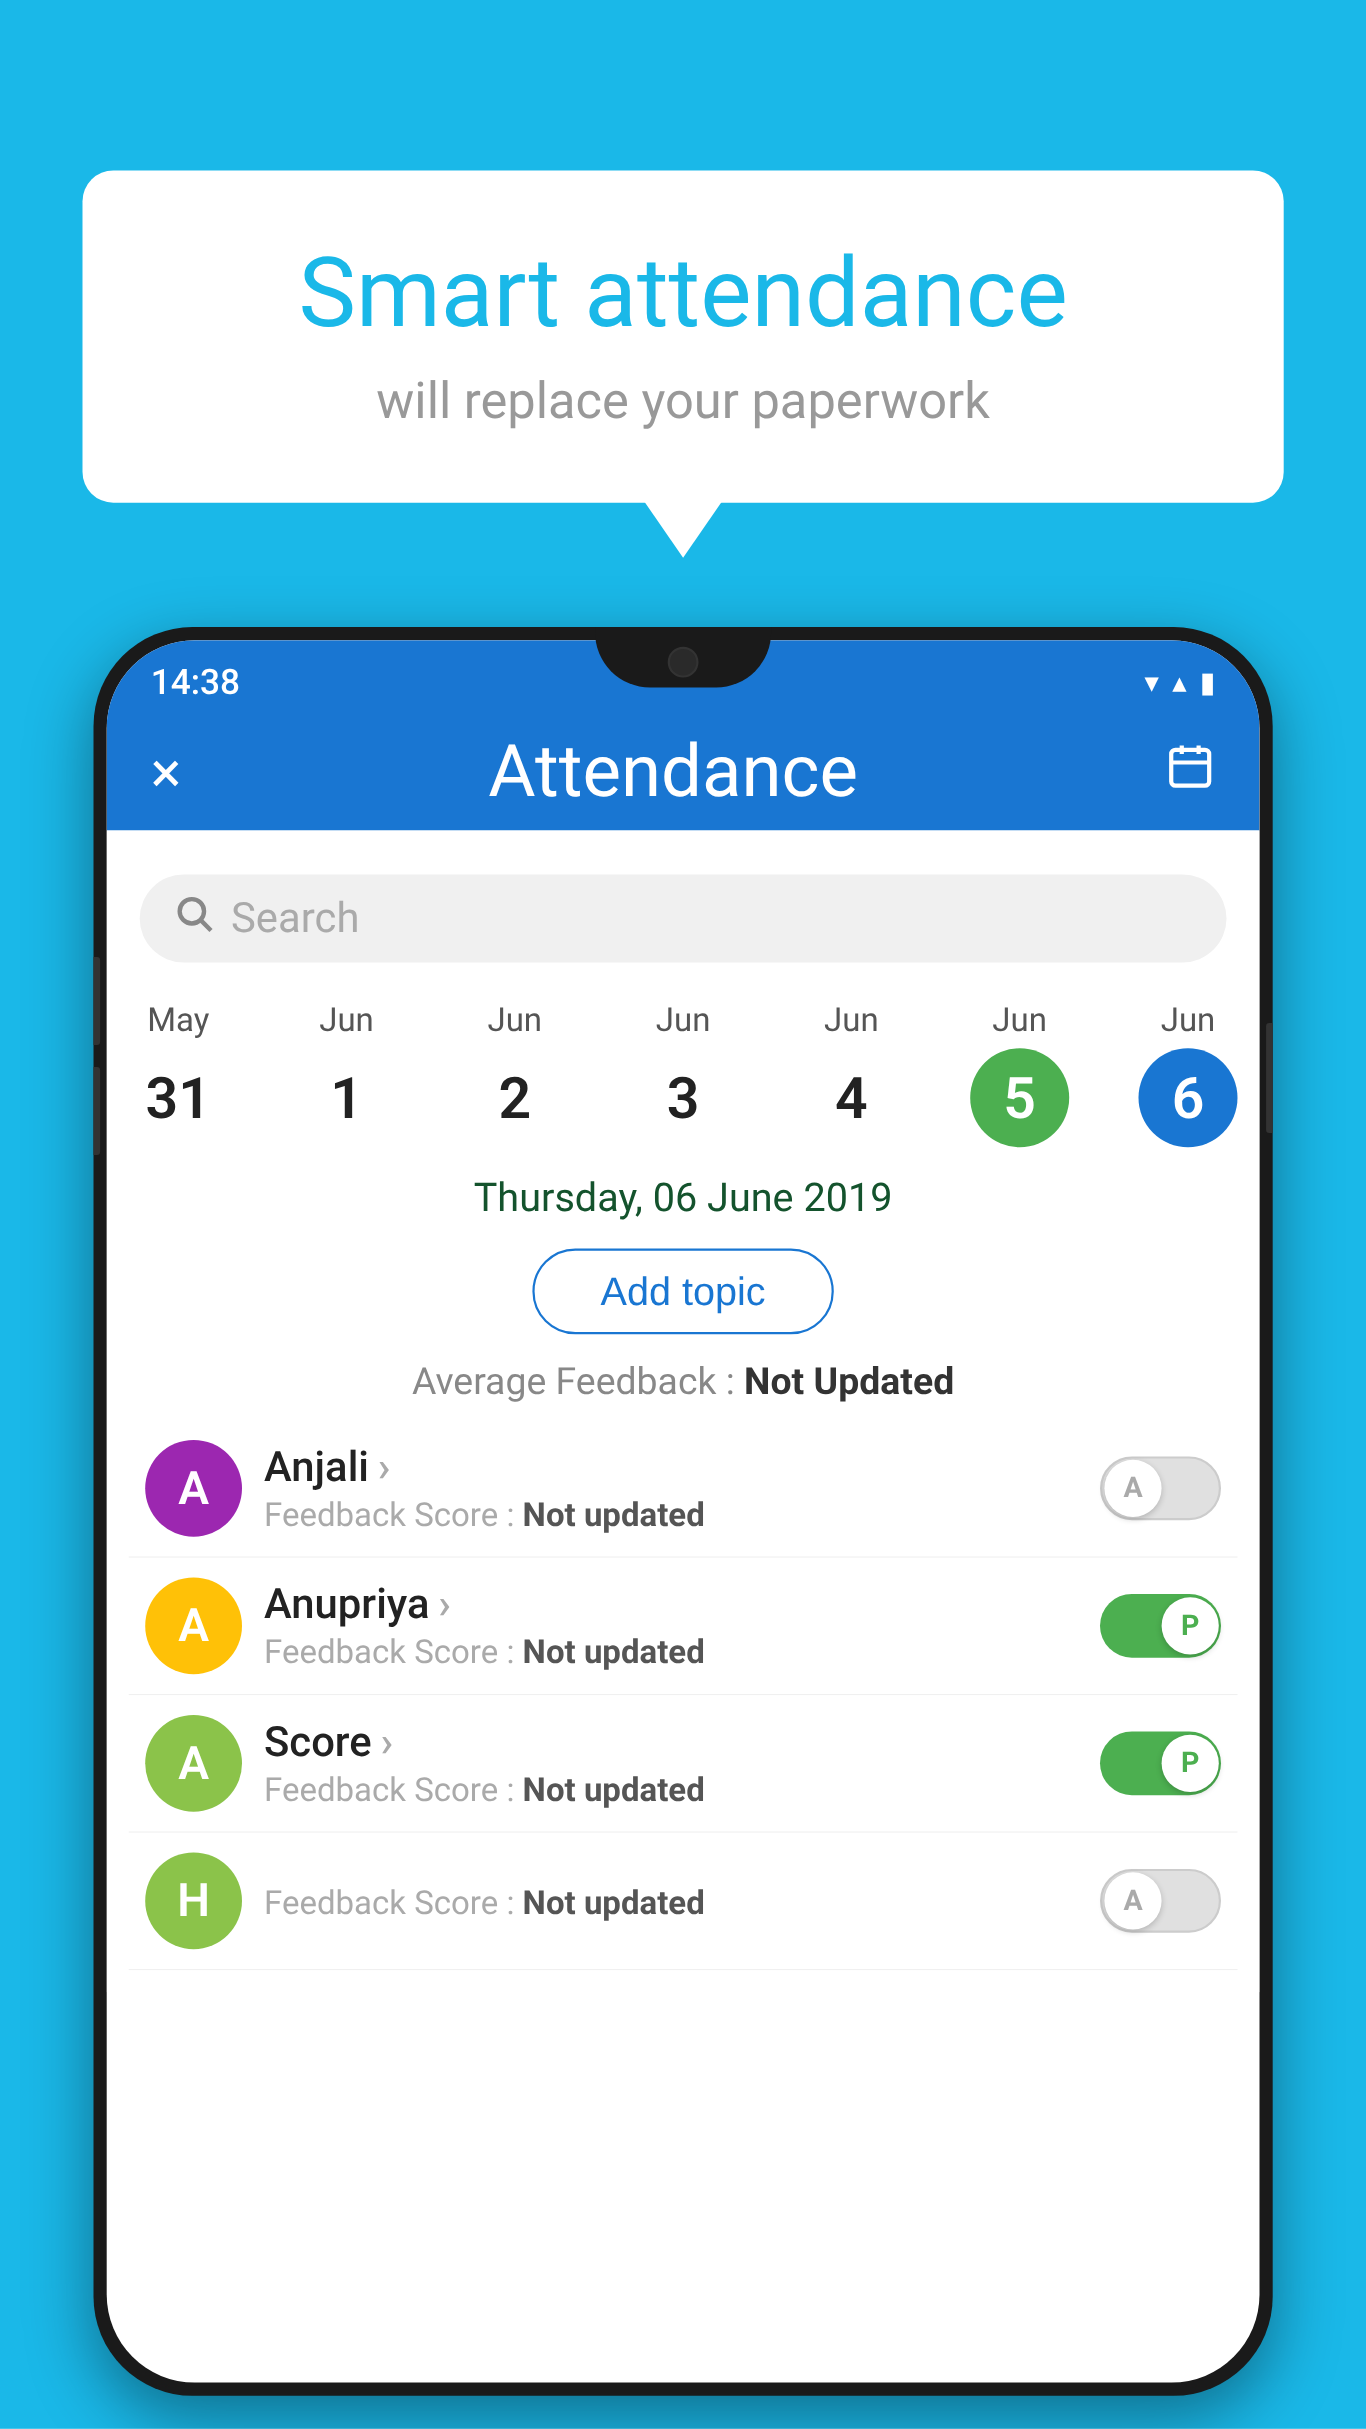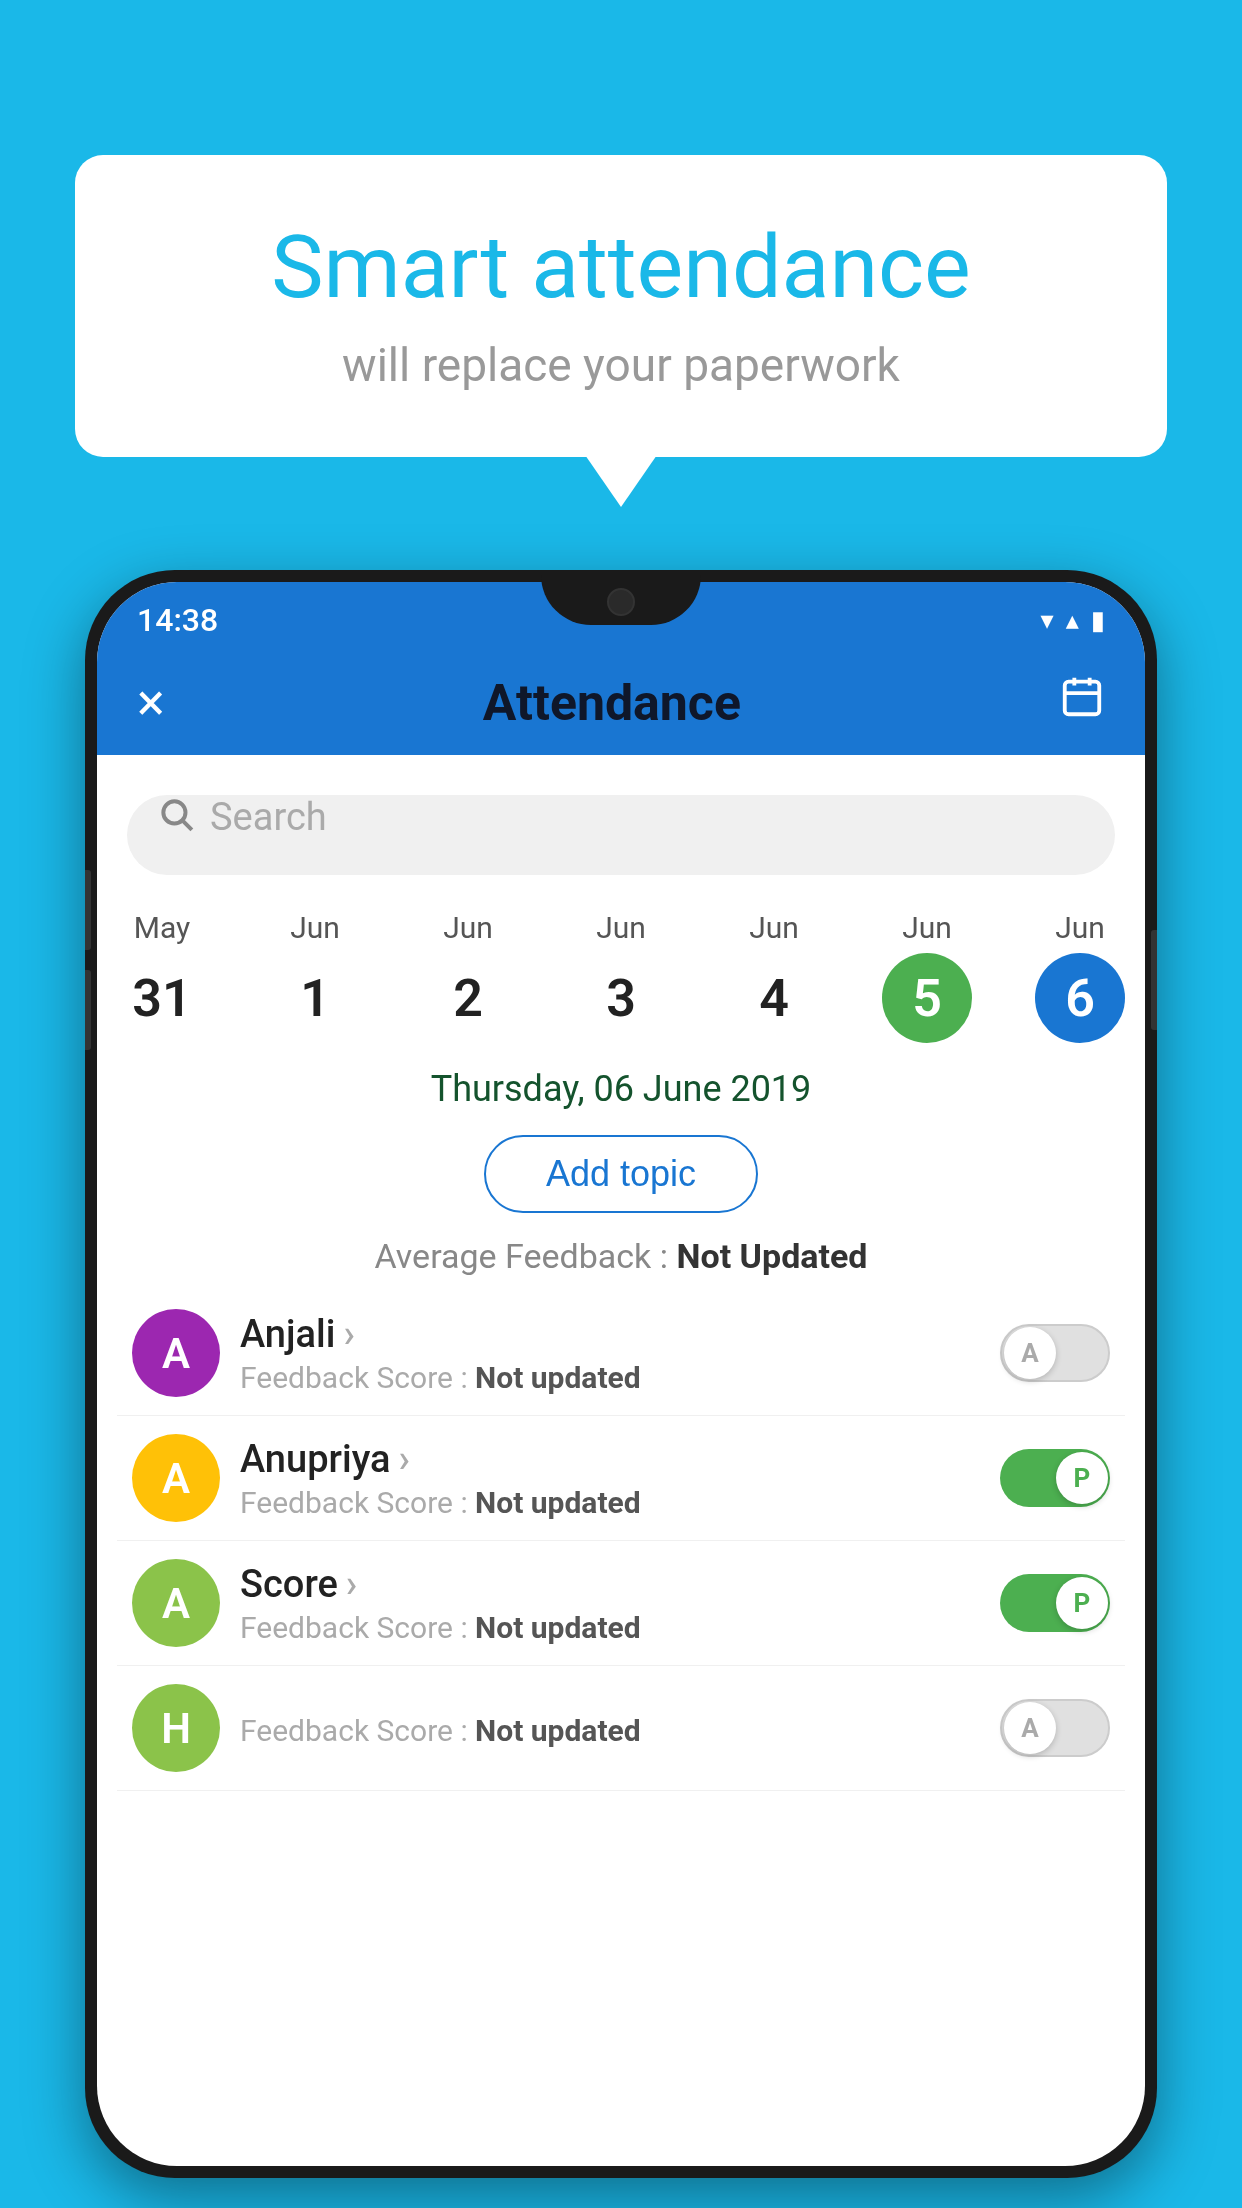--- a/index.html
+++ b/index.html
@@ -129,42 +129,43 @@
       align-items: center;
       justify-content: space-between;
       padding: 0 40px;
     }
     .header-close {
       color: white;
       font-size: 52px;
       cursor: pointer;
     }
     .header-title {
-      color: #0f172a;
-      font-size: 50px;
-      font-weight: 700;
+      color: #ffffff;
+      font-size: 66px;
+      font-weight: 400;
     }
     .header-calendar {
       color: white;
       font-size: 46px;
     }
 
     
     .content-area {
       background: white;
       padding: 20px 0;
     }
 
     
     .search-container {
       margin: 20px 30px 15px;
       background: #f0f0f0;
       border-radius: 50px;
       height: 80px;
       display: flex;
+      align-items: center;
       padding: 0 30px;
       gap: 15px;
     }
     .search-icon-svg {
       color: #888;
       font-size: 38px;
     }
     .search-input-display {
       color: #aaa;
       font-size: 38px;

